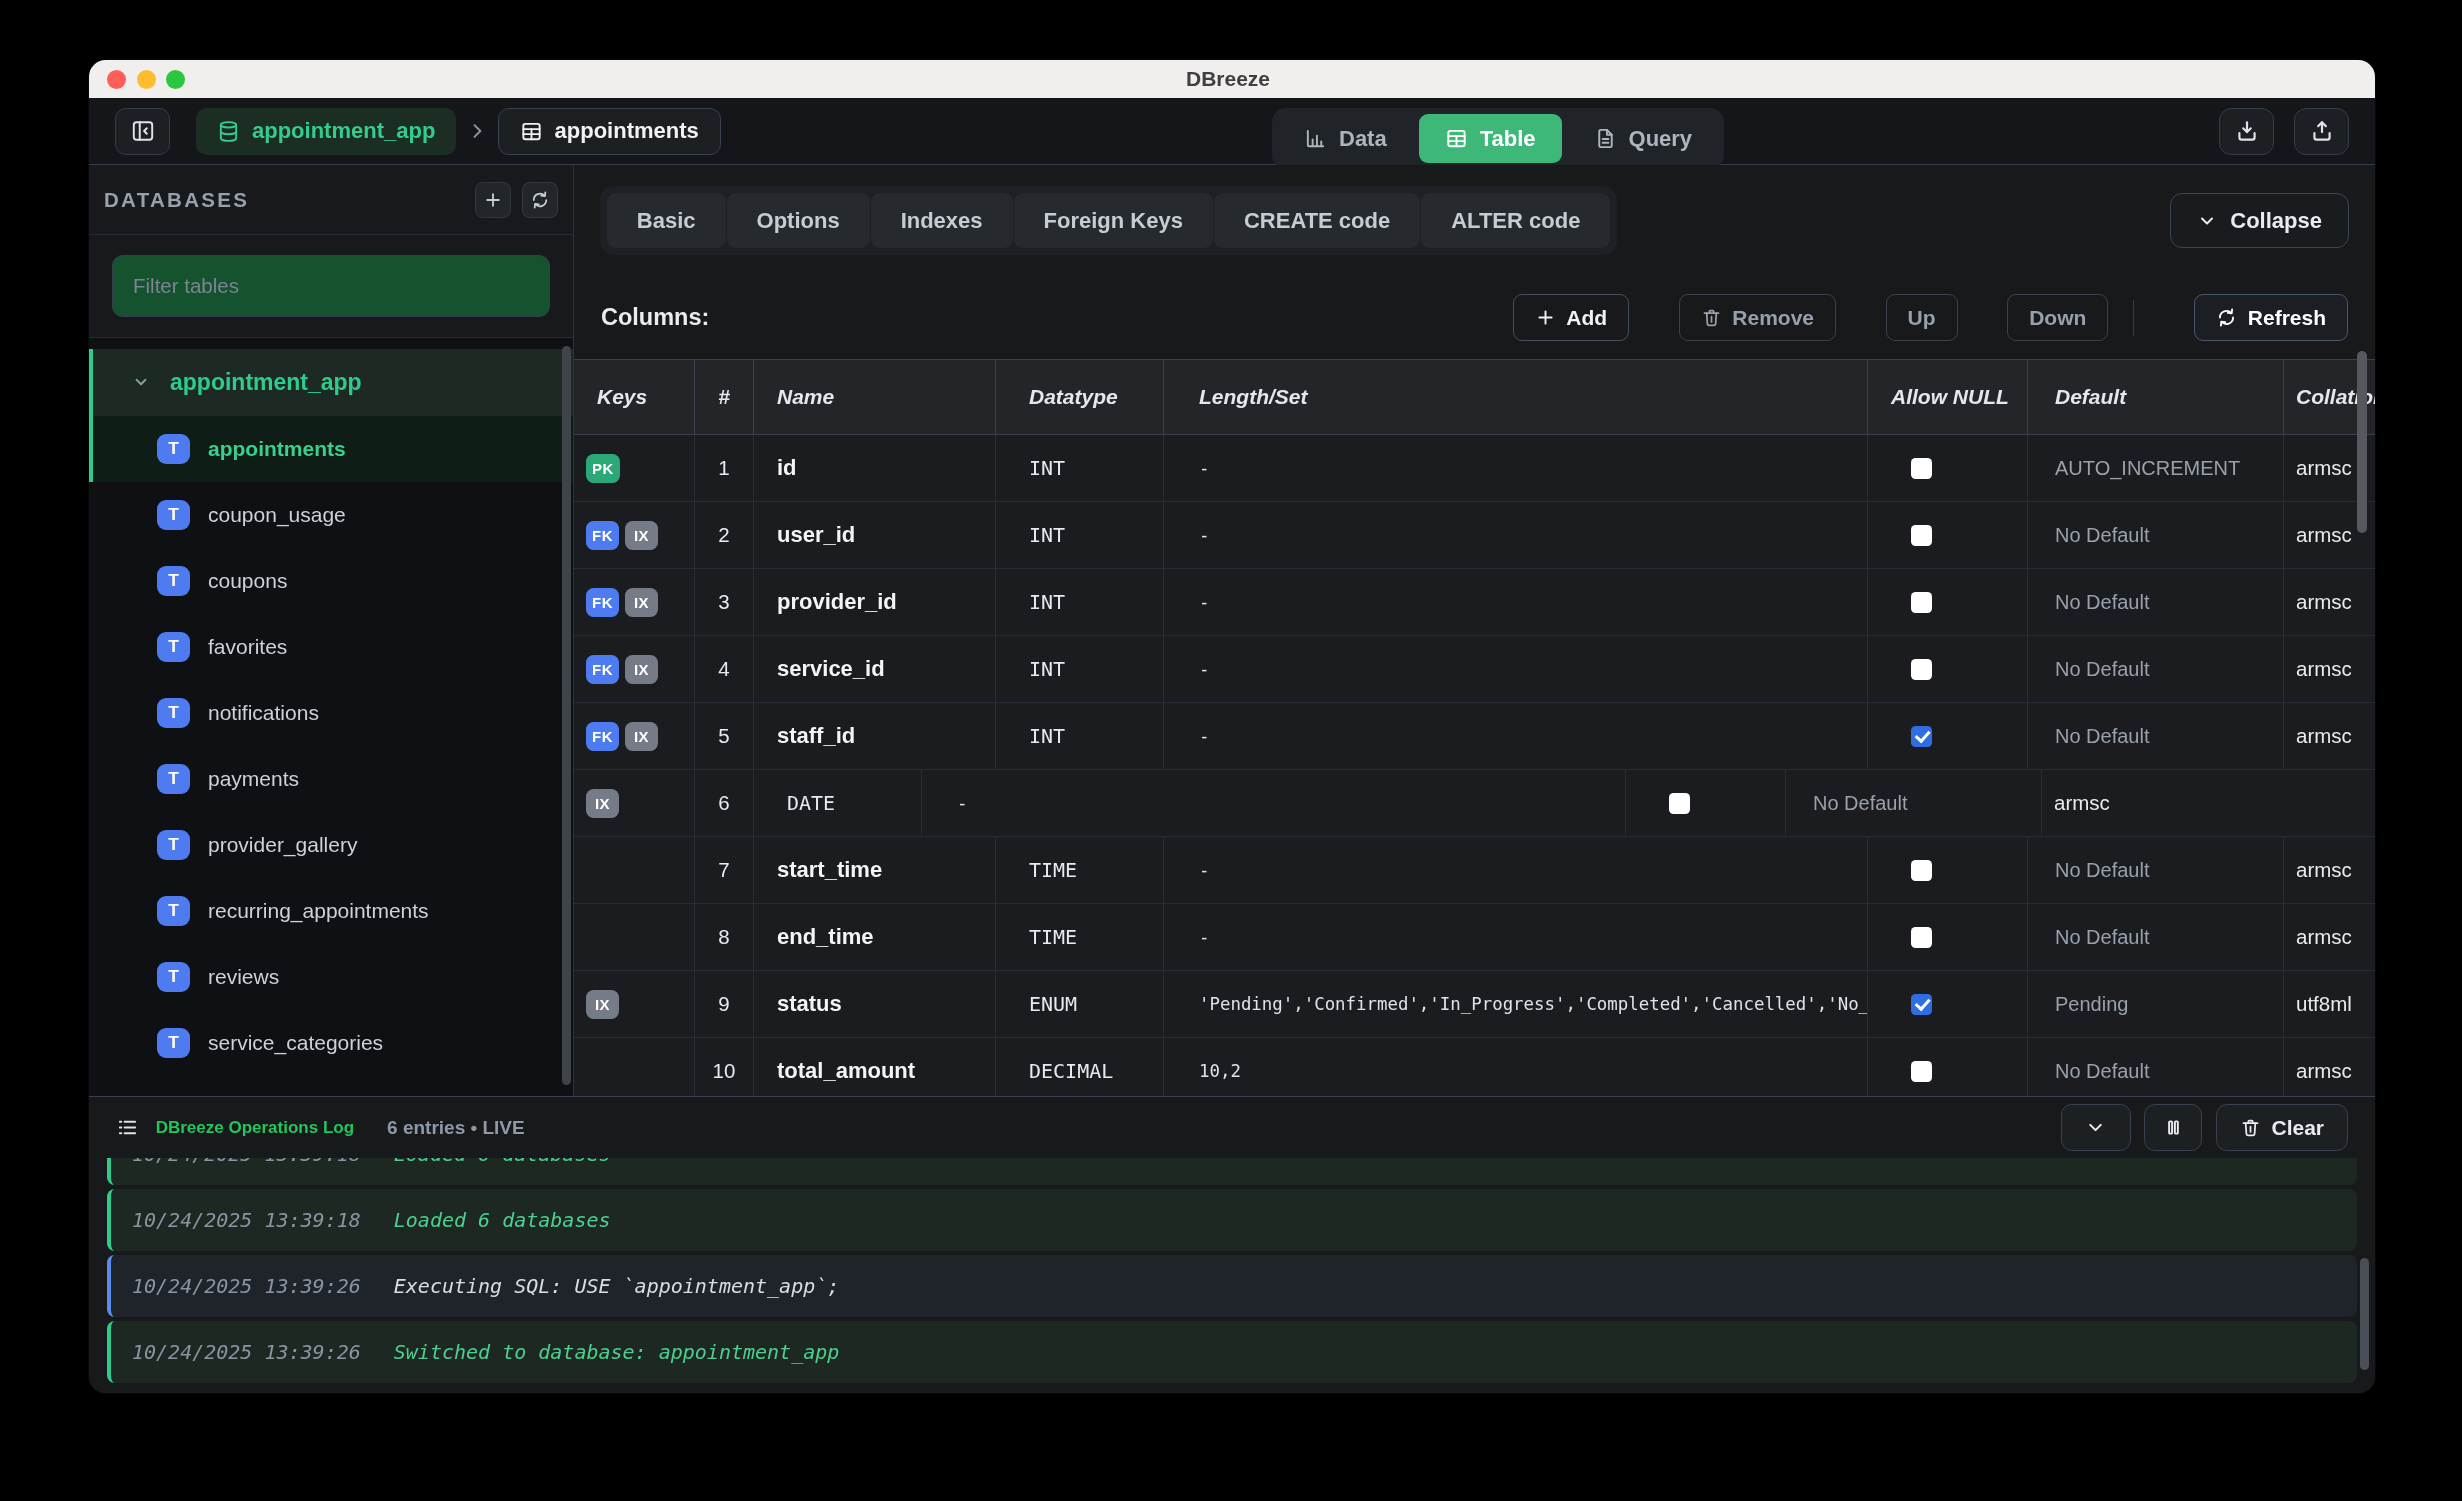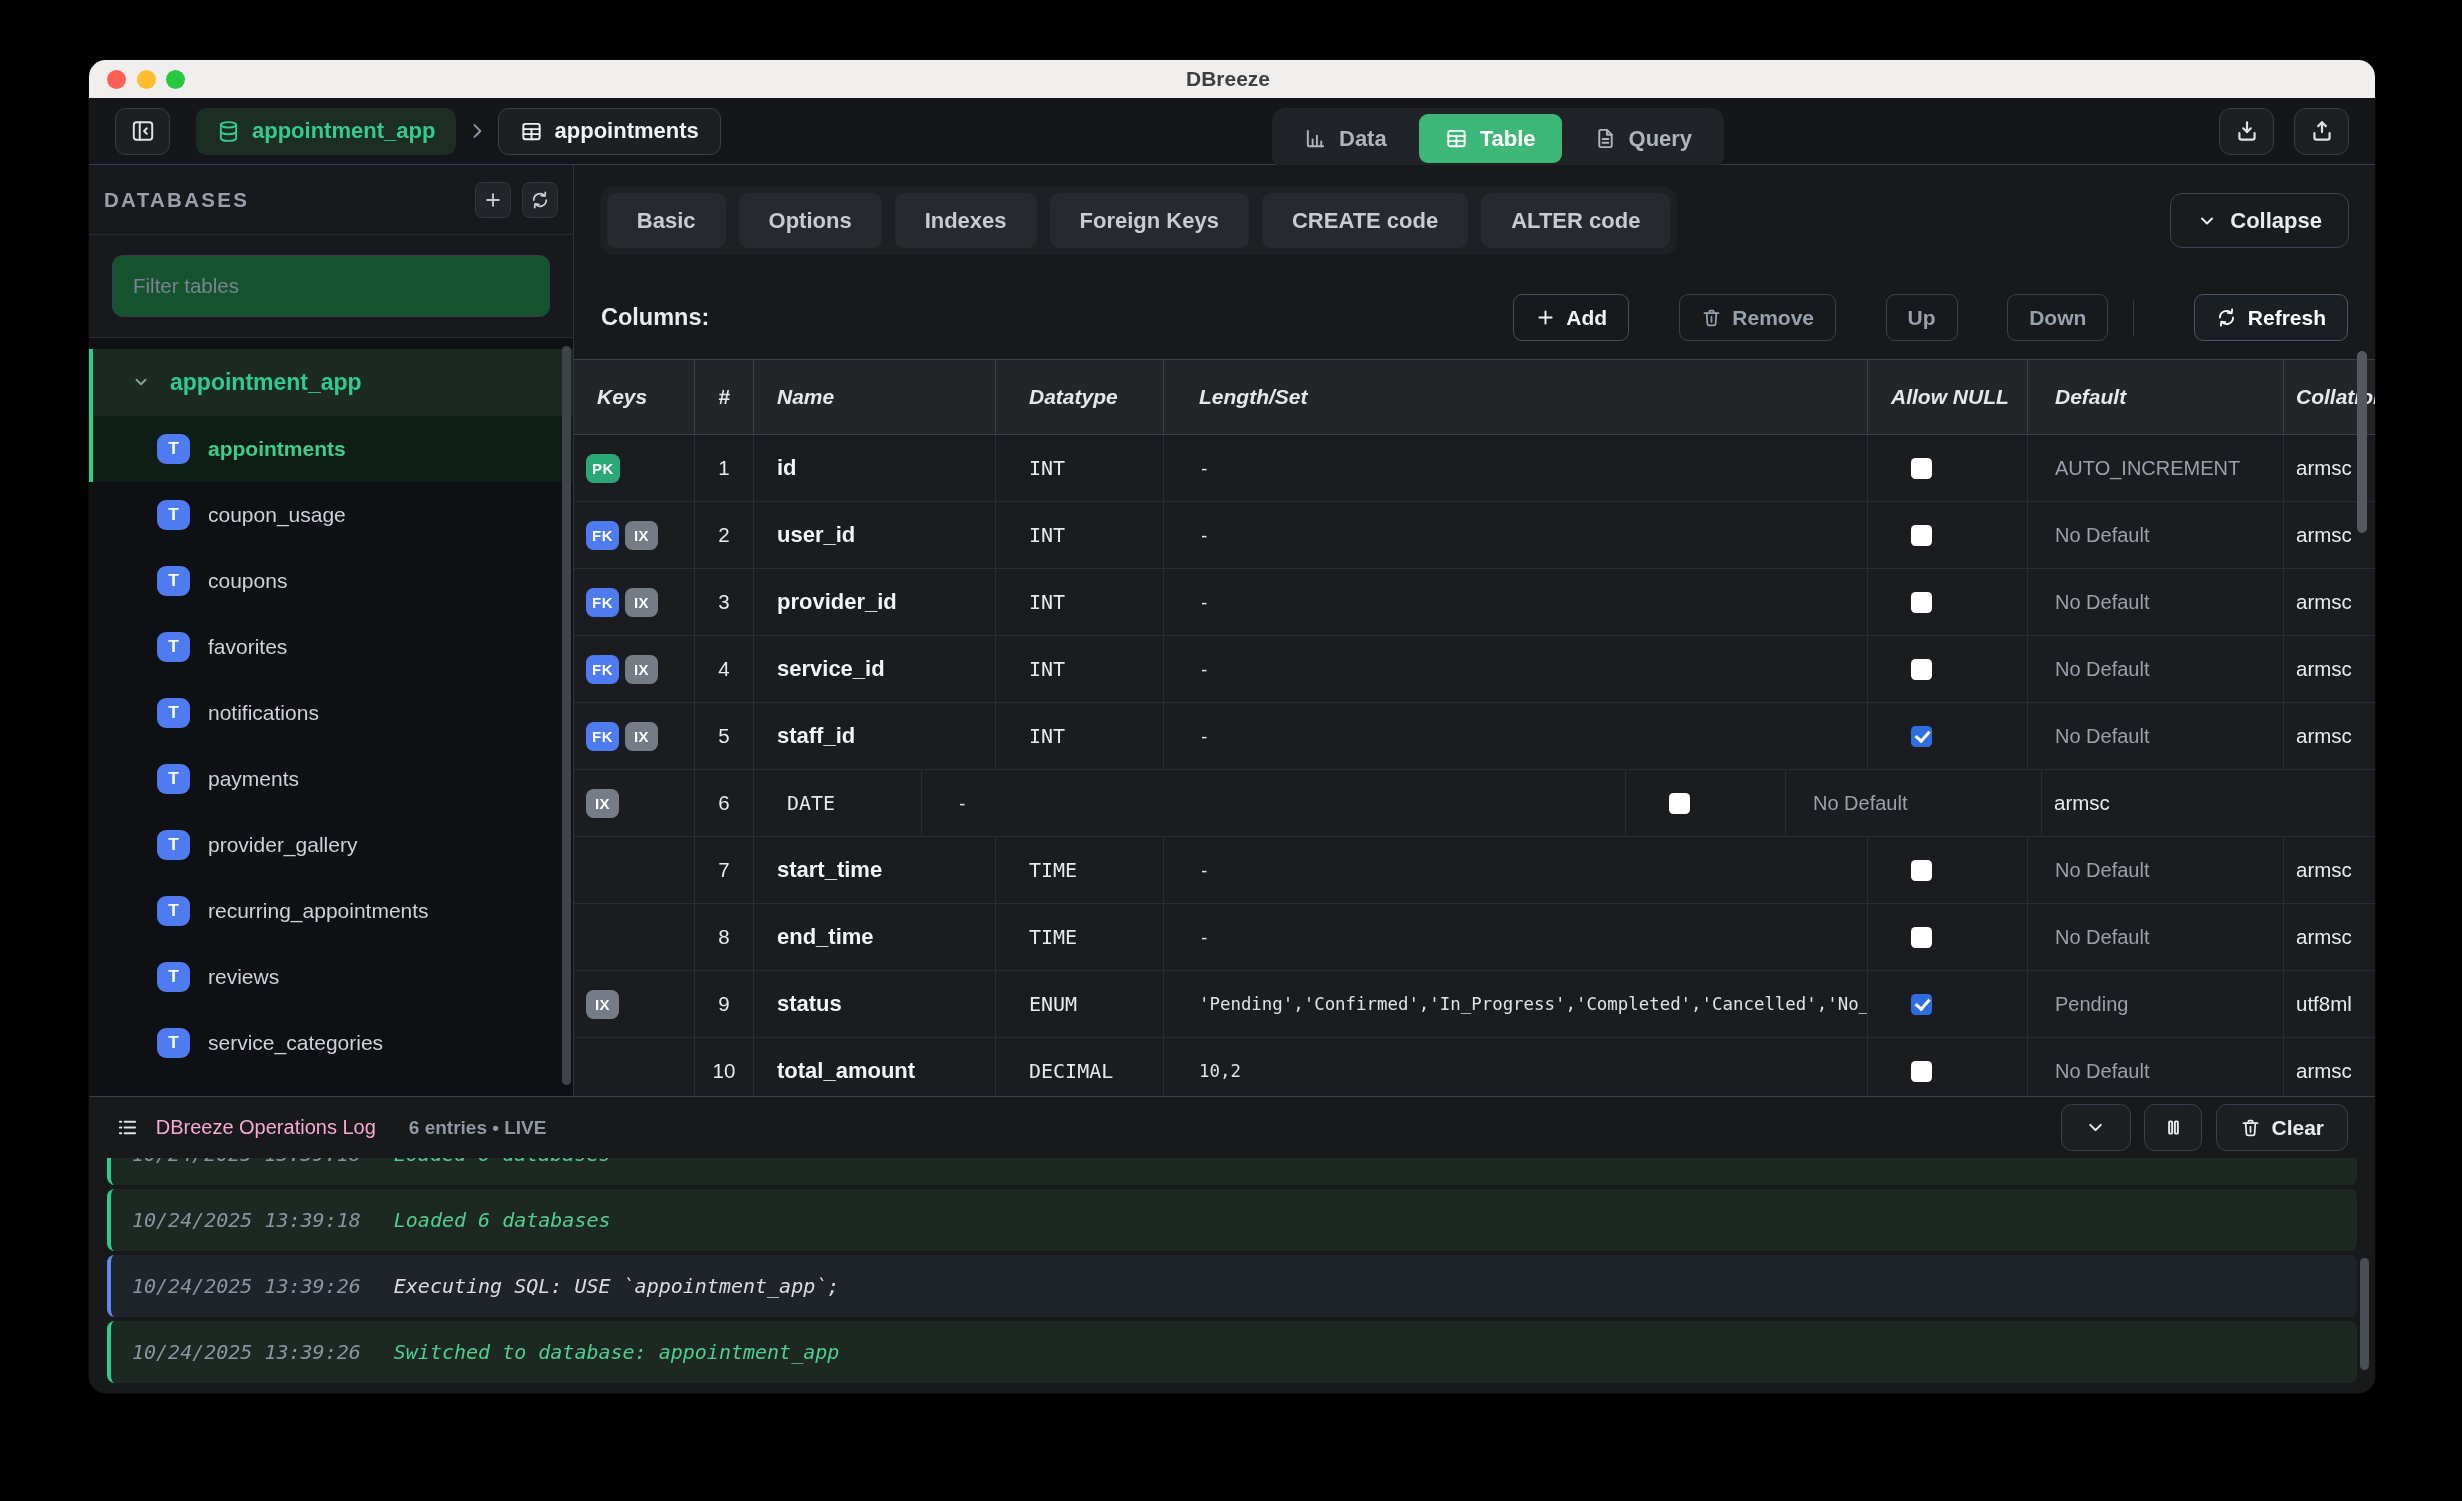--- a/index.html
+++ b/index.html
@@ -60,21 +60,21 @@
   .tbl-row.active { background:#0e1d15; border-left-color:#2fcb8d; }
   .t-badge { width:33px; height:30px; border-radius:9px; background:#4e7cf0; color:#fff; font-size:17.4px; font-weight:700;
     display:flex; align-items:center; justify-content:center; flex:none; }
   .tbl-row .lbl { font-size:21px; color:#ccd2d9; }
   .tbl-row.active .lbl { color:#3bcf8e; font-weight:600; }
   .sb-scroll { position:absolute; right:2.3px; top:7.6px; bottom:10.6px; width:9px; border-radius:4.5px; background:#3f444b; }
 
   
   .main { flex:1; min-width:0; display:flex; flex-direction:column; position:relative; background:#17191b; }
   .struct-tabs-row { height:111px; display:flex; align-items:center; padding:0 26px; flex:none; }
-  .struct-tabs { background:#1d2024; border-radius:13.6px; padding:6.8px; display:flex; gap:13px; }
+  .struct-tabs { background:#1d2024; border-radius:13.6px; padding:6.8px; display:flex; gap:1px; }
   .struct-tab { height:55px; display:flex; align-items:center; padding:0 30px; background:#26292d; border-radius:9px;
     font-size:22px; font-weight:600; color:#c7ccd4; cursor:pointer; }
   .collapse-btn { margin-left:auto; height:55px; display:flex; align-items:center; gap:13.6px; padding:0 26px;
     border:1.5px solid #3c4556; border-radius:12px; background:#191c1f; color:#e8ebef; font-size:22px; font-weight:600; cursor:pointer; }
   .columns-row { height:83px; display:flex; align-items:center; padding:0 27px; flex:none; }
   .columns-title { font-size:23.5px; font-weight:700; color:#e9ecf0; }
   .col-actions { margin-left:auto; display:flex; align-items:center; gap:13.6px; }
   .act-btn { height:47px; display:flex; align-items:center; gap:10.6px; padding:0 21px; border-radius:9px;
     border:1.5px solid #3a414d; background:transparent; font-size:21px; font-weight:600; color:#97a0ad; cursor:pointer;margin-left:36px; }
   .act-btn.bright { border-color:#454e60; color:#f0f2f5; }
@@ -105,21 +105,21 @@
   .checkbox { width:21px; height:21px; border-radius:4.5px; background:#fff; margin-left:20px; position:relative; cursor:pointer; flex:none; }
   .checkbox.checked { background:#2f6ee2; }
   .checkbox.checked::after { content:""; position:absolute; left:6.8px; top:2.3px; width:6px; height:11.4px;
     border:solid #fff; border-width:0 3px 3px 0; transform:rotate(42deg); }
   .main-scroll { position:absolute; right:7.6px; top:186px; width:10.6px; height:182px; border-radius:5.3px; background:#55585e; }
 
   
   .log-panel { height:297px; flex:none; border-top:1.5px solid #39404e; background:#17191b; display:flex; flex-direction:column; position:relative; }
   .log-head { height:61px; display:flex; align-items:center; padding:0 27px; flex:none; }
   .log-icon { color:#dfe3e8; display:flex; margin-right:16.7px; }
-  .log-title { font-size:20px; font-weight:400; color:#f9a8d4; }
+  .log-title { font-size:17px; font-weight:700; color:#22c55e; }
   .log-meta { font-size:19px; color:#8f98a6; margin-left:33px; font-weight:600; }
   .log-btns { margin-left:auto; display:flex; gap:13.6px; }
   .log-btn { height:47px; border-radius:10.6px; border:1.5px solid #3a4150; background:#1d2023; color:#e8ebef;
     display:flex; align-items:center; justify-content:center; gap:10.6px; font-size:21px; font-weight:600; cursor:pointer; }
   .log-btn.w-chev{ width:70px; } .log-btn.w-pause{ width:58px; } .log-btn.w-clear{ padding:0 23px; }
   .log-list { flex:1; overflow:hidden; padding:0 18px; display:flex; flex-direction:column; gap:4px;font-style:italic; }
   .log-entry { flex:none; height:62px; border-radius:7.6px; border-left:4.5px solid; display:flex; align-items:center; gap:33px;
     padding:0 21px; font-family:"DejaVu Sans Mono", monospace; font-size:20px; white-space:nowrap; }
   .log-entry:first-child { margin-top:-35px; }
   .log-entry.success { background:#1d2823; border-left-color:#2fcb8d; }

